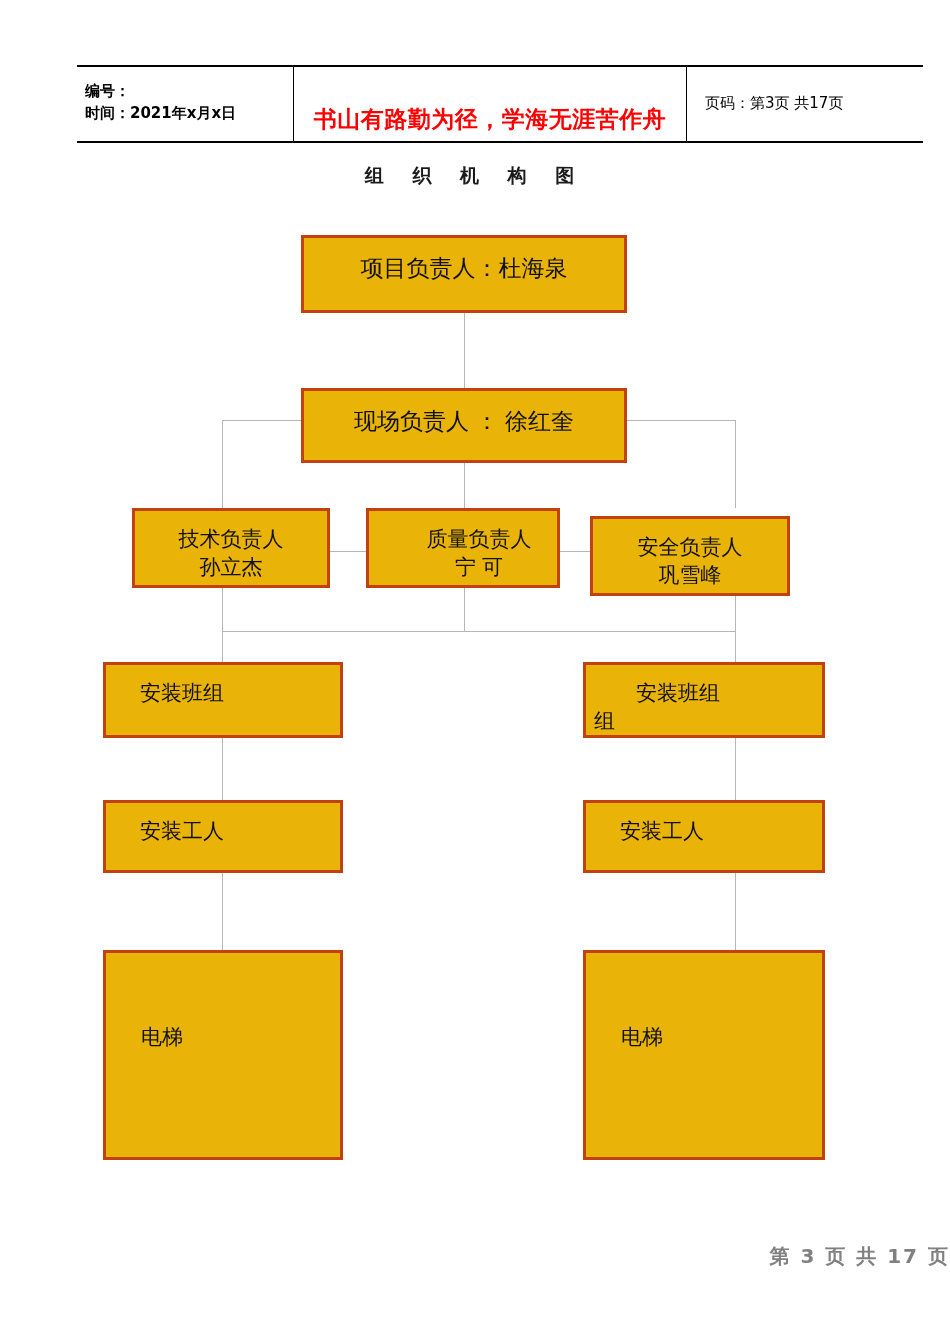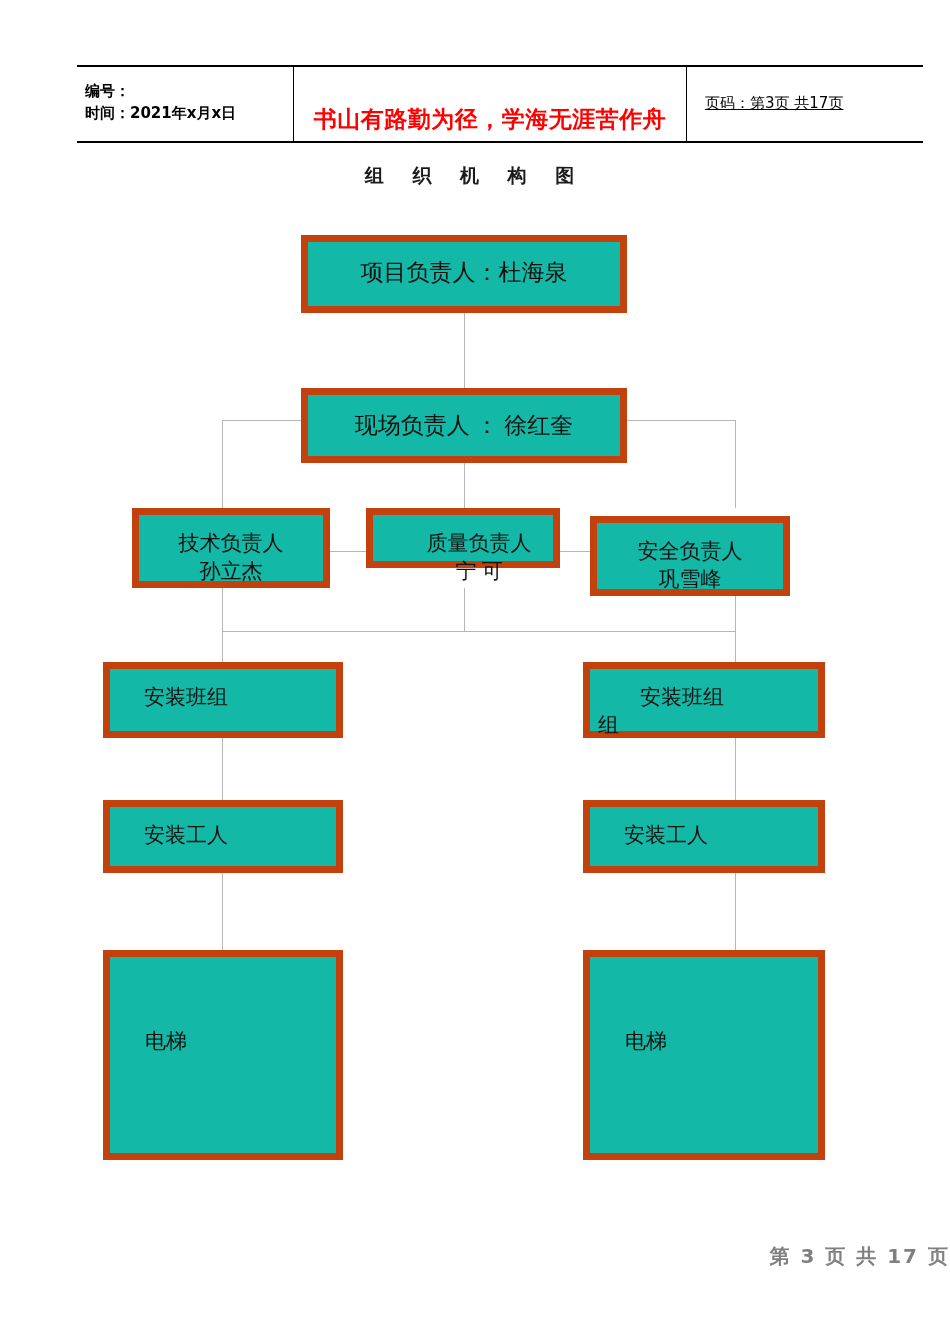--- a/index.html
+++ b/index.html
@@ -85,23 +85,23 @@
     position: absolute;
     left: 0;
     top: 0;
     width: 950px;
     height: 1344px;
   }
 
   .node {
     position: absolute;
     box-sizing: border-box;
-    border: 7px solid #c2410c;
-    background: #14b8a6;
-    font-family: Liberation Serif, serif;
+    border: 3px solid #c2410c;
+    background: #eab308;
+    font-family: Liberation Sans, sans-serif;
     color: #111111;
     z-index: 3;
   }
   .node .node-text {
     display: block;
     white-space: pre-line;
   }
 
   
   .n-top {
@@ -171,21 +171,21 @@
   <table class="header-table">
     <tbody>
         <tr>
       <td class="cell-left" style="width:200px;">
         <div class="hdr-meta">编号：</div>
         <div class="hdr-meta">时间：2021年x月x日</div>
       </td>
       <td style="width:376px;">
         <div class="hdr-slogan">书山有路勤为径，学海无涯苦作舟</div>
       </td>
-      <td class="cell-right" style="width:220px;text-decoration:underline;">
+      <td class="cell-right" style="width:220px;">
         <div class="hdr-page">页码：第3页 共17页</div>
       </td>
     </tr>
   </tbody>
     </table>
 
   <div class="chart-title">组 织 机 构 图</div>
 
   <div class="org-canvas">
 
@@ -216,21 +216,21 @@
 
     <div class="node n-top" style="left:301px; top:388px; width:326px; height:75px;">
       <span class="node-text">现场负责人 ： 徐红奎</span>
     </div>
 
     <div class="node n-mid" style="left:132px; top:508px; width:198px; height:80px;">
       <span class="node-text">技术负责人
 孙立杰</span>
     </div>
 
-    <div class="node n-mid" style="left:366px; top:508px; width:194px; height:60px;padding-left:32px;">
+    <div class="node n-mid" style="left:366px; top:508px; width:194px; height:80px;padding-left:32px;">
       <span class="node-text">质量负责人
 宁  可</span>
     </div>
 
     <div class="node n-mid" style="left:590px; top:508px; width:200px; height:80px;margin-top:8px;">
       <span class="node-text">安全负责人
 巩雪峰</span>
     </div>
 
     <div class="node n-left-pad" style="left:103px; top:662px; width:240px; height:76px;">

